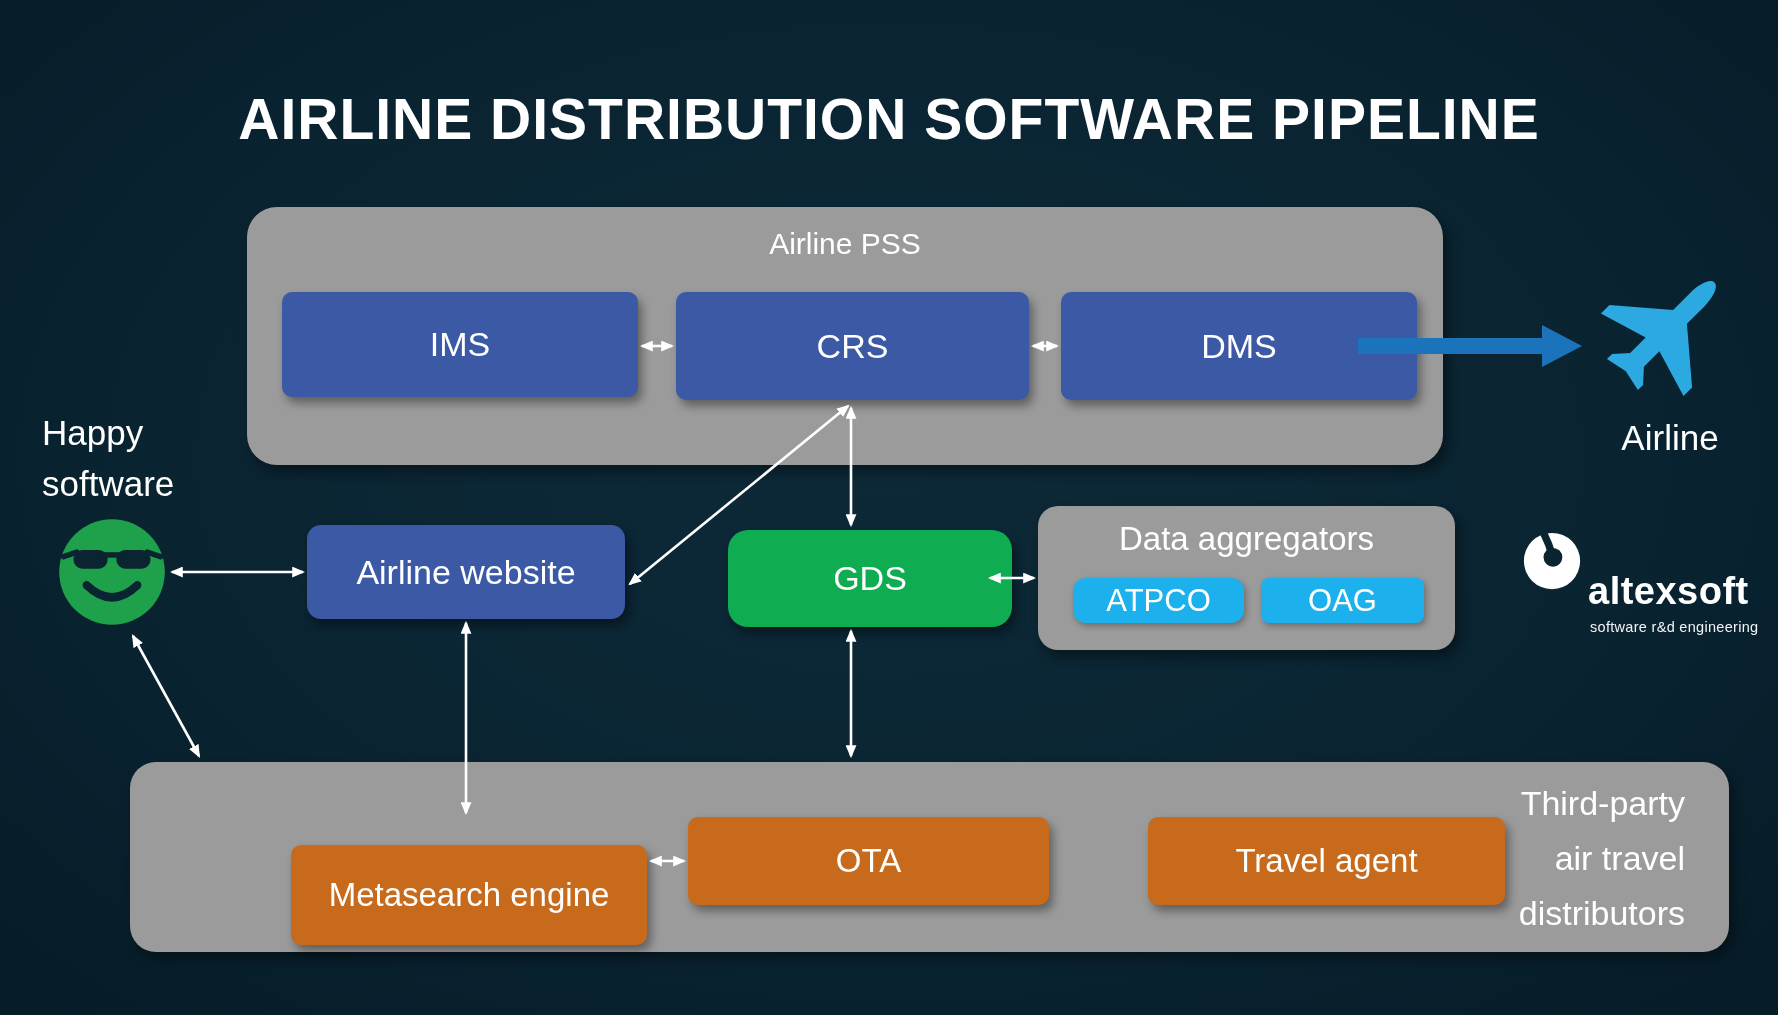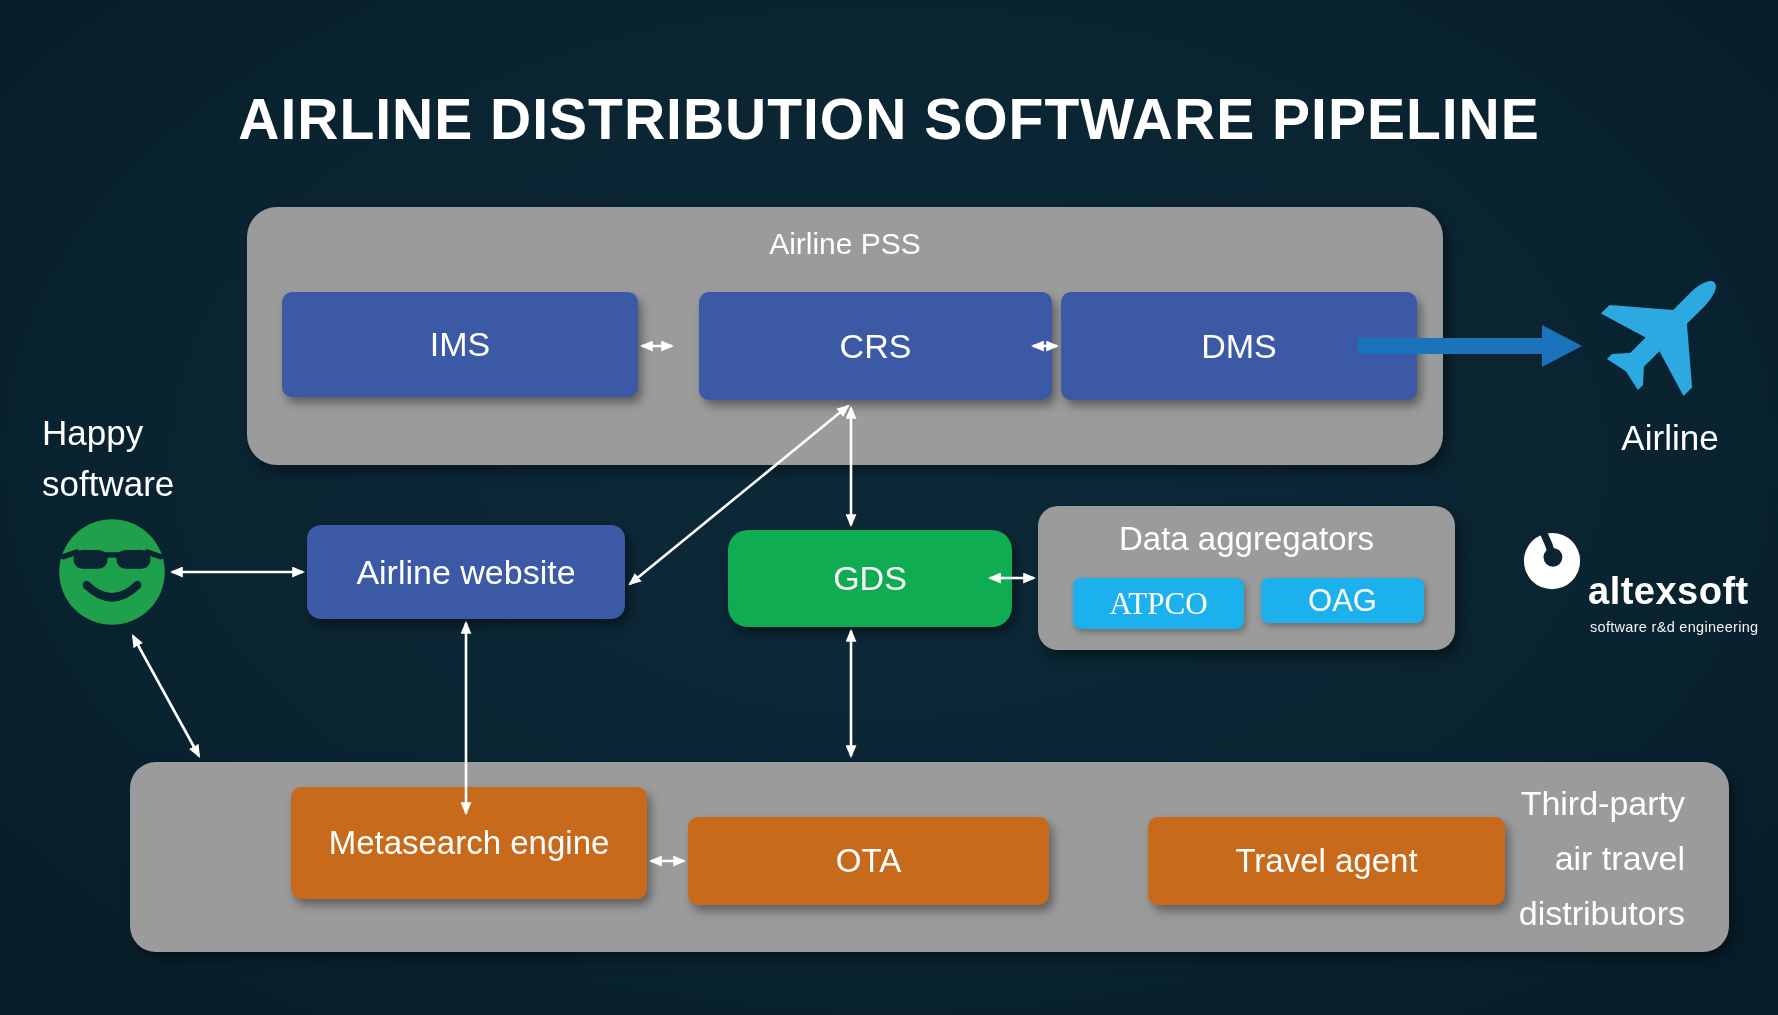--- a/index.html
+++ b/index.html
@@ -32,44 +32,44 @@
   }
   .node.blue{background:#3C59A6;}
   .node.green{background:#0FAC52;}
   .node.cyan{background:#1CB1EC;box-shadow:2px 3px 6px rgba(0,0,0,.3);}
   .node.orange{background:#C76A1B;}
   .free-label{position:absolute;color:#fff;font-weight:400;}
 
   #pss-panel{left:247px;top:207px;width:1196px;height:258px;border-radius:30px;}
   #pss-label{padding-top:20px;font-size:30px;}
   #node-ims{left:282px;top:292px;width:356px;height:105px;}
-  #node-crs{left:676px;top:292px;width:353px;height:108px;margin-left:23px;}
+  #node-crs{left:676px;top:292px;width:353px;height:108px;}
   #node-dms{left:1061px;top:292px;width:356px;height:108px;}
 
   #happy-label{left:42px;top:408px;width:190px;font-size:35px;line-height:1.45;}
   #smiley{position:absolute;left:57px;top:517px;width:110px;height:110px;}
 
   #node-website{left:307px;top:525px;width:318px;height:94px;border-radius:14px;}
   #node-gds{left:728px;top:530px;width:284px;height:97px;border-radius:20px;}
 
   #agg-panel{left:1038px;top:506px;width:417px;height:144px;border-radius:20px;}
   #agg-label{padding-top:14px;font-size:33px;}
-  #node-atpco{left:1073px;top:578px;width:171px;height:51px;border-radius:8px;font-size:31px;font-family:Liberation Serif, serif;}
+  #node-atpco{left:1073px;top:578px;width:171px;height:45px;border-radius:13px;font-size:31px;}
   #node-oag{left:1261px;top:578px;width:163px;height:45px;border-radius:8px;font-size:31px;}
 
   #plane{position:absolute;left:1595px;top:256px;width:146px;height:146px;}
   #airport-label{left:1585px;top:418px;width:170px;text-align:center;font-size:35px;}
 
   #logo-mark{position:absolute;left:1522px;top:531px;width:60px;height:60px;}
   #logo-name{left:1588px;top:570px;font-size:38px;font-weight:700;letter-spacing:.5px;}
   #logo-tagline{left:1590px;top:619px;font-size:14.5px;font-weight:400;letter-spacing:.3px;opacity:.95;}
 
   #tp-panel{left:130px;top:762px;width:1599px;height:190px;border-radius:26px;}
   #tp-label{right:93px;top:776px;width:210px;text-align:right;font-size:34px;line-height:1.62;}
-  #node-meta{left:291px;top:787px;width:356px;height:112px;font-size:33px;}
+  #node-meta{left:291px;top:845px;width:356px;height:100px;font-size:33px;}
   #node-ota{left:688px;top:817px;width:361px;height:88px;font-size:33px;}
   #node-agent{left:1148px;top:817px;width:357px;height:88px;font-size:33px;}
 
   #connectors{position:absolute;left:0;top:0;width:1778px;height:1015px;z-index:6;pointer-events:none;}
   .conn{stroke:#fff;stroke-width:2.6;}
 </style>
 </head>
 <body>
 
 <div class="canvas">

